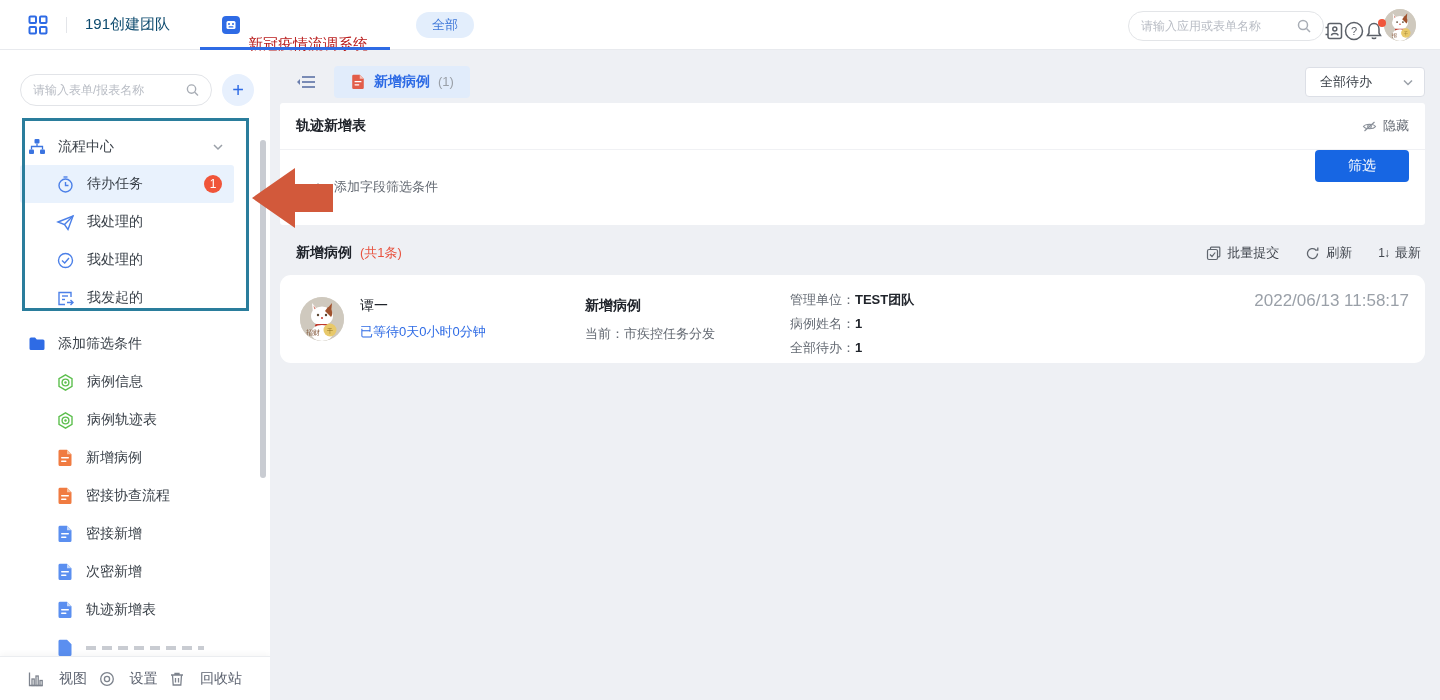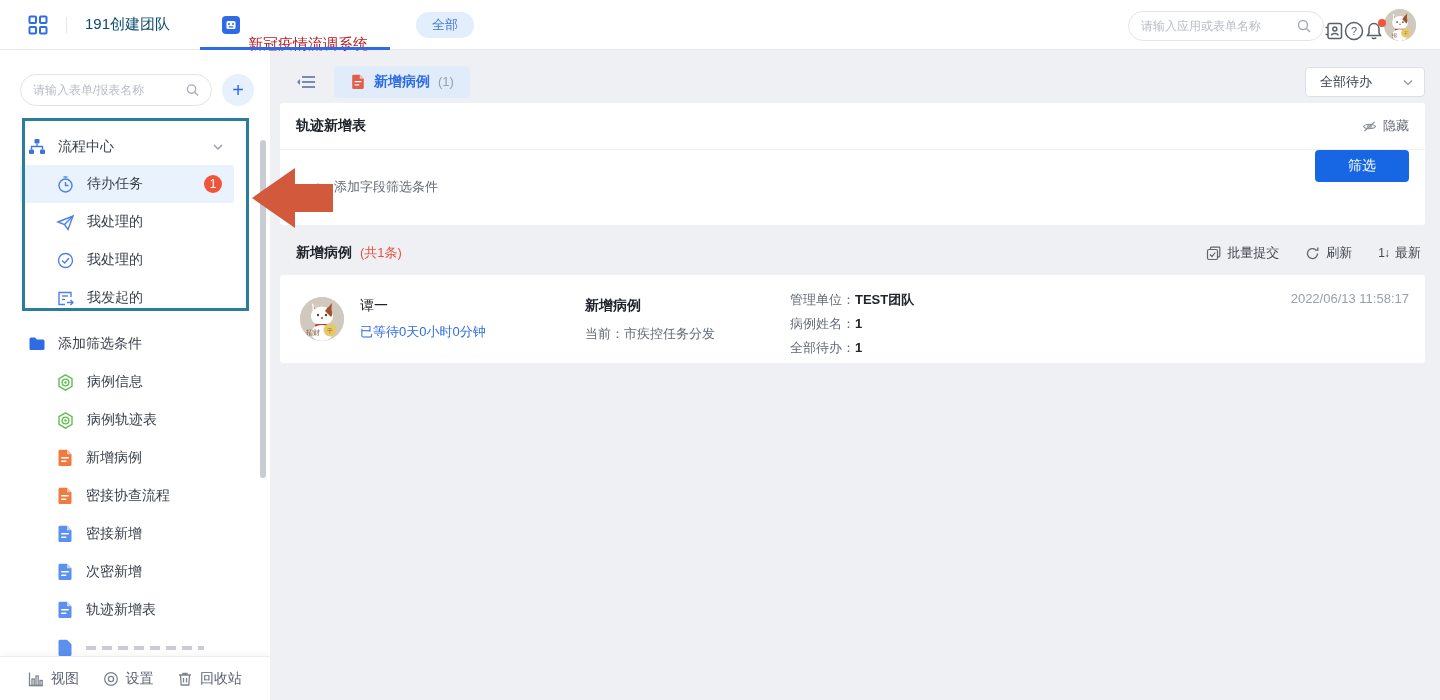--- a/index.html
+++ b/index.html
@@ -44,21 +44,21 @@
   .badge { margin-left:auto; margin-right:12px; min-width:18px; height:18px; border-radius:9px; background:#f0553a;
            color:#fff; font-size:12px; display:flex; align-items:center; justify-content:center; padding:0 4px; }
   .nav-gap { height:8px; }
   .grp { height:38px; }
   .dash-strip { margin-left:12px; width:118px; height:4px;
                 background:repeating-linear-gradient(90deg,#c9ccd2 0 10px, transparent 10px 16px); }
   .sb-scroll { position:absolute; right:4px; top:90px; width:6px; height:338px; background:#c9ccd2; border-radius:3px; }
   .sb-footer { position:absolute; left:0; bottom:0; width:270px; height:44px; background:#fff; border-top:1px solid #ebedf0;
                display:flex; align-items:center; justify-content:space-between; padding:0 28px; z-index:5;
                box-shadow:0 -2px 6px rgba(0,0,0,0.04); }
-  .sbf-item { display:flex; align-items:center; gap:7px; color:#5d6370; font-size:14px; }
+  .sbf-item { display:flex; align-items:center; gap:15px; color:#5d6370; font-size:14px; }
 
   
   .main { position:absolute; left:280px; top:50px; width:1145px; height:650px; }
   .m-header { position:absolute; top:10px; left:0; right:0; height:43px; display:flex; align-items:center; }
   .collapse { margin-left:16px; display:flex; }
   .view-chip { margin-left:18px; height:32px; background:#e1ecfb; border-radius:4px; display:flex; align-items:center;
                gap:8px; padding:0 16px; }
   .view-chip .vlbl { color:#2e6be5; font-size:14px; font-weight:bold; }
   .view-chip .vcnt { color:#9aa0a8; font-size:13px; }
   .todo-dd { margin-left:auto; width:120px; height:30px; background:#fff; border:1px solid #dcdfe6; border-radius:4px;
@@ -74,31 +74,31 @@
   .filter-btn { margin-left:auto; width:94px; height:32px; background:#1766e3; color:#fff; font-size:14px;
                 border:0; border-radius:4px; font-family:inherit; }
 
   .list-toolbar { position:absolute; top:185px; left:0; width:1145px; height:36px; display:flex; align-items:center; }
   .lt-title { margin-left:16px; font-size:14px; font-weight:bold; }
   .lt-count { margin-left:8px; color:#e8523f; font-size:13px; }
   .lt-actions { margin-left:auto; display:flex; align-items:center; gap:26px; margin-right:4px; }
   .lt-act { display:flex; align-items:center; gap:6px; color:#41464e; font-size:13px; }
   .sort-glyph { font-size:12px; color:#41464e; letter-spacing:-1px; }
 
-  .list-card { position:absolute; top:225px; left:0; width:1145px; height:88px; background:#fff; border-radius:3px; }
+  .list-card { position:absolute; top:225px; left:0; width:1145px; height:88px; background:#fff; border-radius:11px; }
   .rec-avatar { position:absolute; left:20px; top:22px; width:44px; height:44px; border-radius:50%; overflow:hidden; background:#d9d4cb; }
   .rec-namecol { position:absolute; left:80px; top:22px; }
   .rec-name { font-size:14px; color:#20242b; }
   .rec-wait { margin-top:8px; font-size:13px; color:#2e6be5; }
   .rec-midcol { position:absolute; left:305px; top:22px; }
   .rec-form { font-size:14px; font-weight:bold; color:#20242b; }
   .rec-node { margin-top:10px; font-size:13px; color:#646a73; }
   .rec-fields { position:absolute; left:510px; top:13px; font-size:13px; color:#646a73; line-height:24px; }
   .rec-fields b { color:#20242b; }
-  .rec-time { position:absolute; right:16px; top:16px; font-size:13px; color:#9aa0a8; }
+  .rec-time { position:absolute; right:16px; top:16px; font-size:17px; color:#9aa0a8; }
 
   
   .anno-box { position:absolute; left:22px; top:118px; width:227px; height:193px; border:3px solid #2a7d9c; z-index:30; pointer-events:none; }
   .anno-arrow { position:absolute; left:250px; top:160px; z-index:31; pointer-events:none; }
 </style>
 </head>
 <body>
 
 <div id="app">
 

